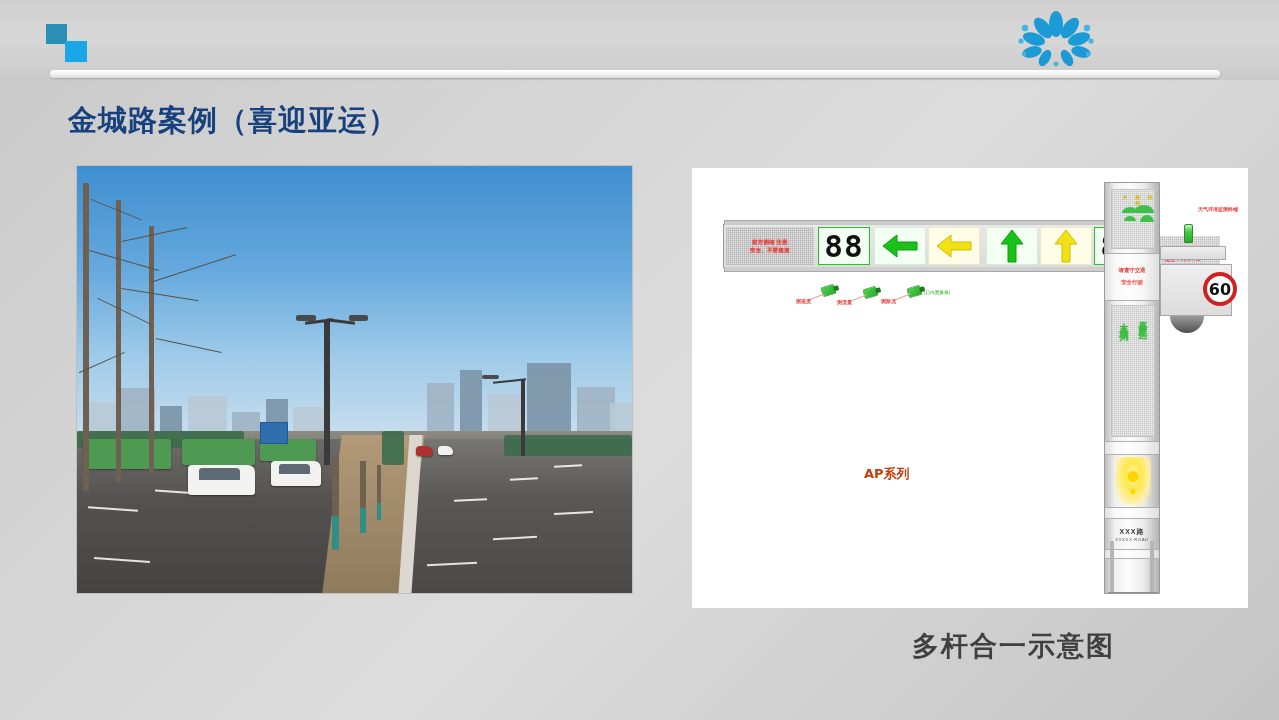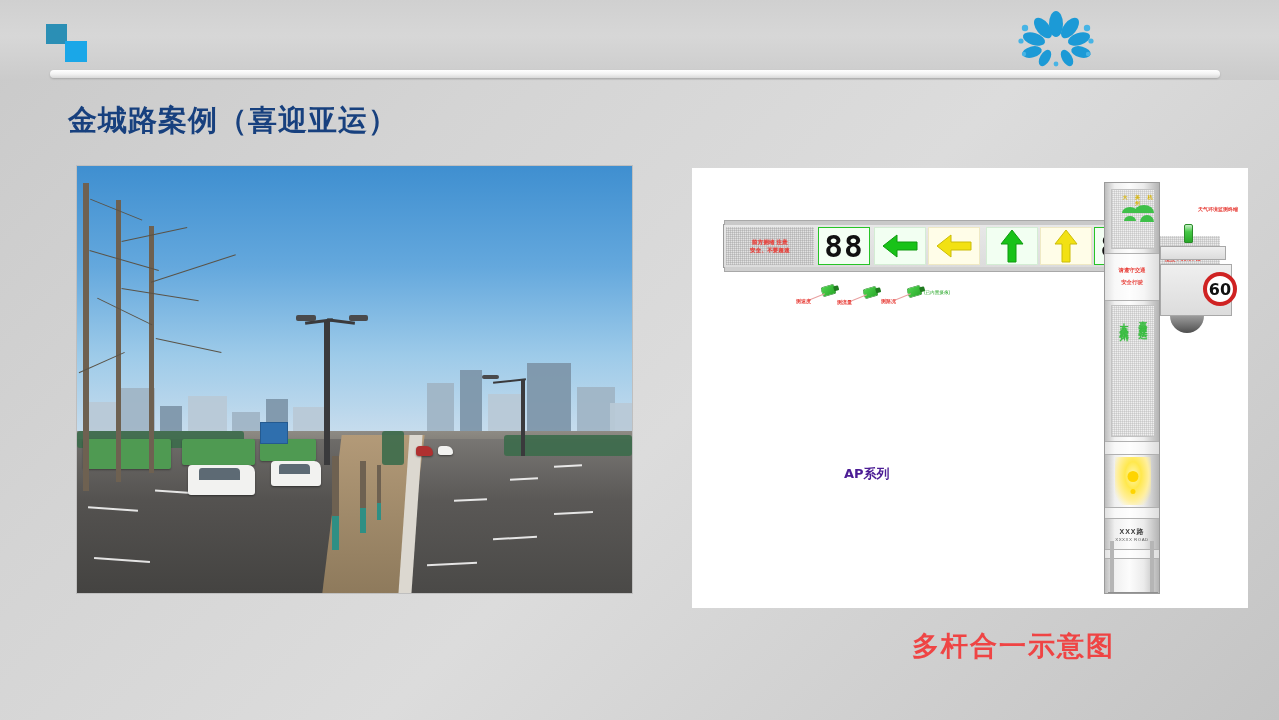--- a/index.html
+++ b/index.html
@@ -299,29 +299,29 @@
   .env-sensor {
     position: absolute; width: 9px; height: 19px;
     background: linear-gradient(180deg,#c8f0c8 0%,#46c846 40%,#2aa82a 100%);
     border-radius: 2px 2px 1px 1px; border: 1px solid #2a8c2a;
   }
   .env-label {
     position: absolute; font-size: 5px; color: #e8403a; white-space: nowrap;
     font-weight: bold;
   }
   .ap-label {
-    position: absolute; left: 152px; top: 297px;
-    font-size: 13px; font-weight: bold; color: #4c1d95;
+    position: absolute; left: 172px; top: 297px;
+    font-size: 13px; font-weight: bold; color: #c2410c;
     font-family: "DejaVu Sans", sans-serif;
   }
 
   
   .caption {
     position: absolute; left: 912px; top: 628px;
-    font-size: 27px; font-weight: bold; color: #ef4444; letter-spacing: 2px;
+    font-size: 27px; font-weight: bold; color: #404040; letter-spacing: 2px;
     white-space: nowrap;
   }
 </style>
 </head>
 <body>
 
 <div class="header">
 
   <div class="deco-squares">
     <div class="sq-a"></div>

